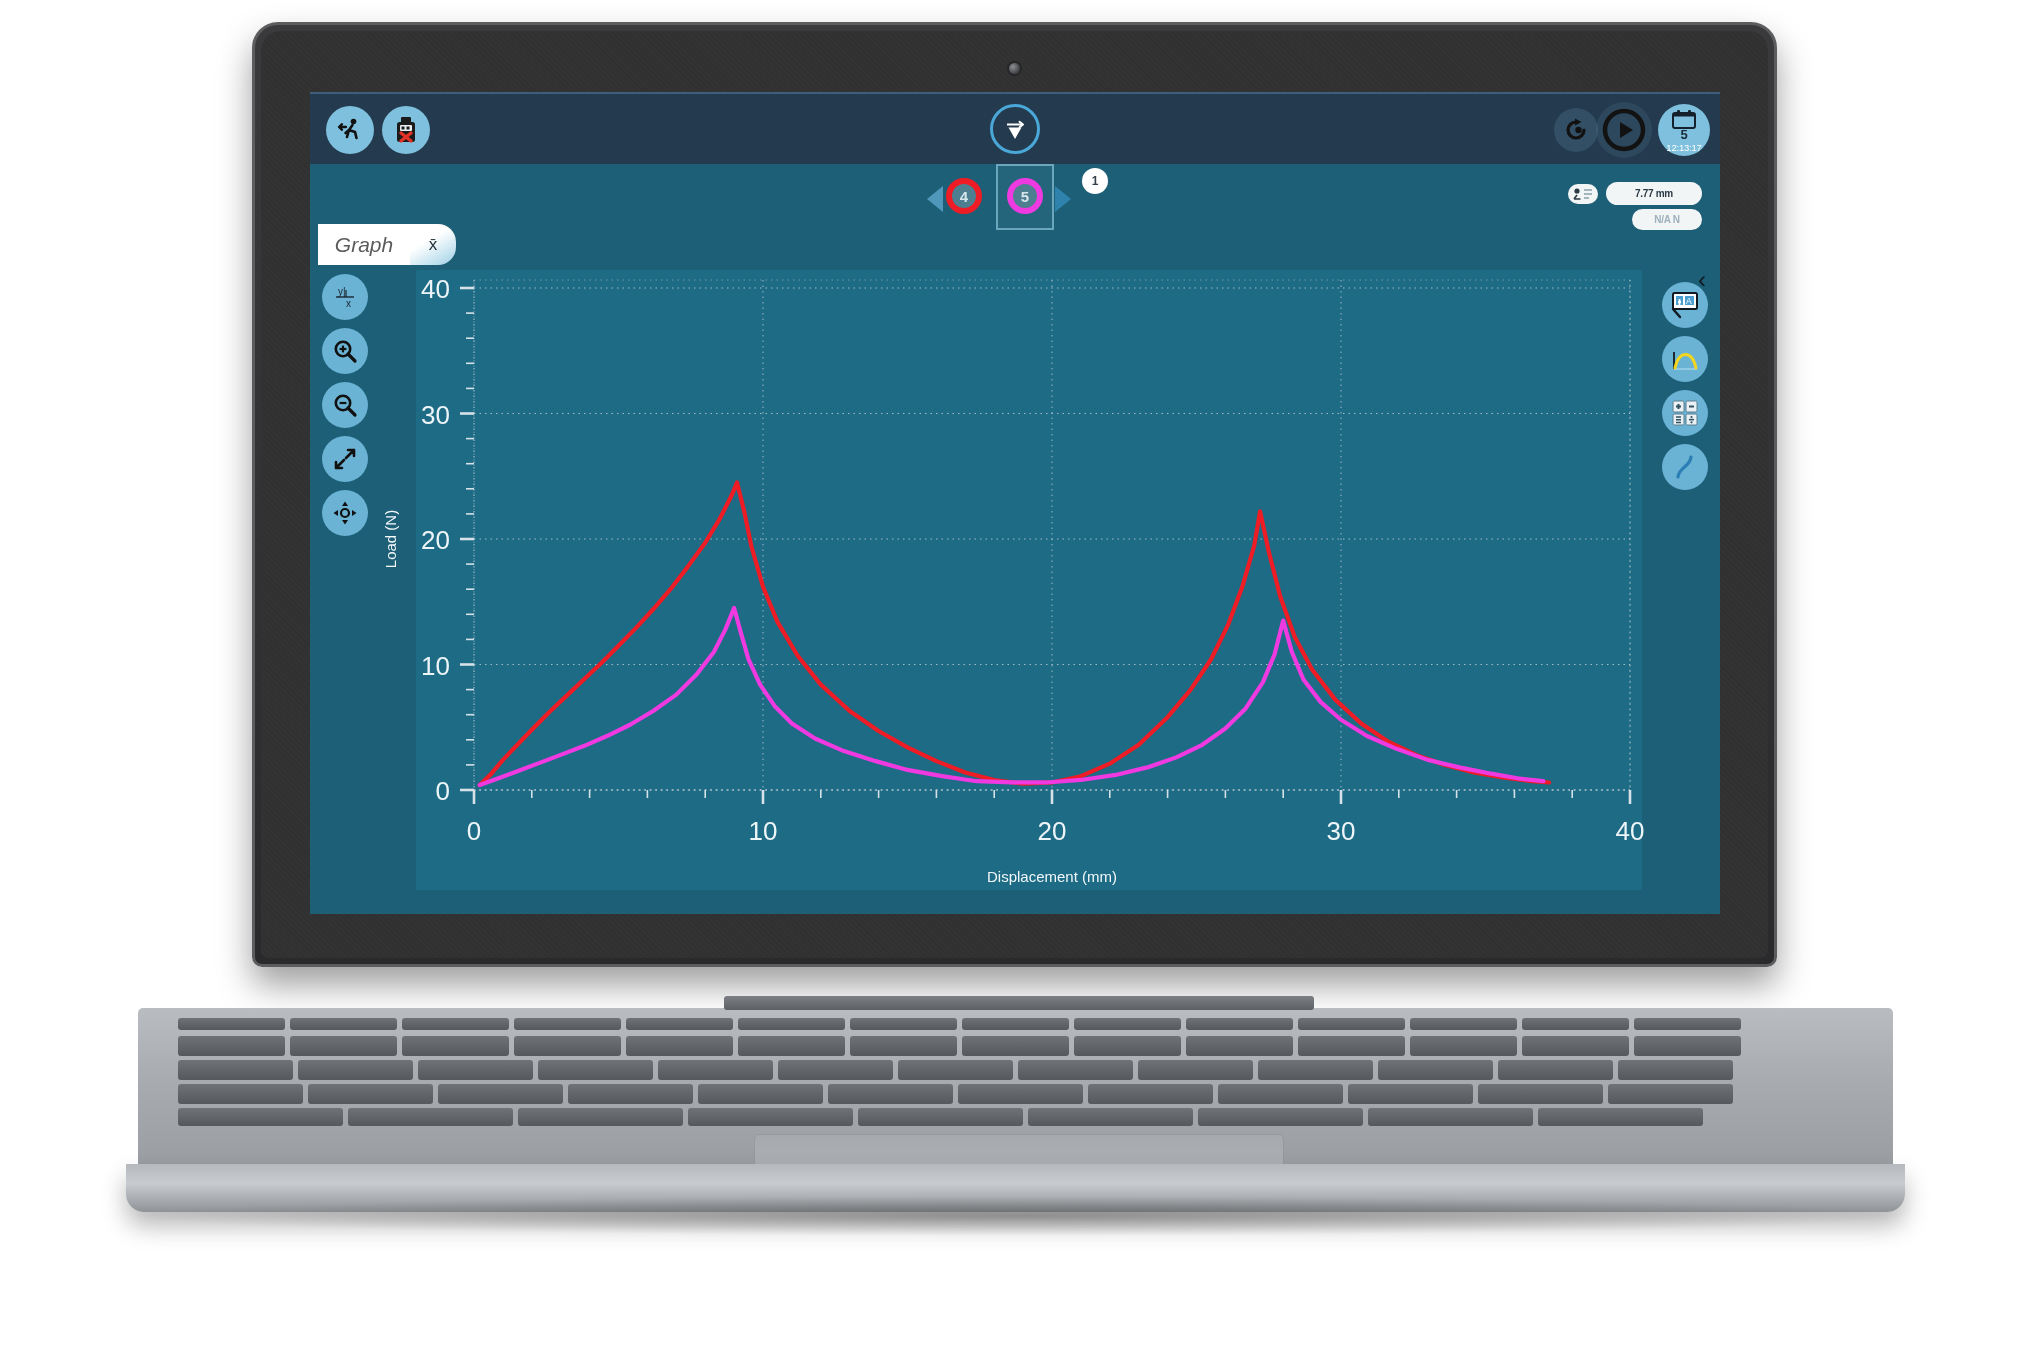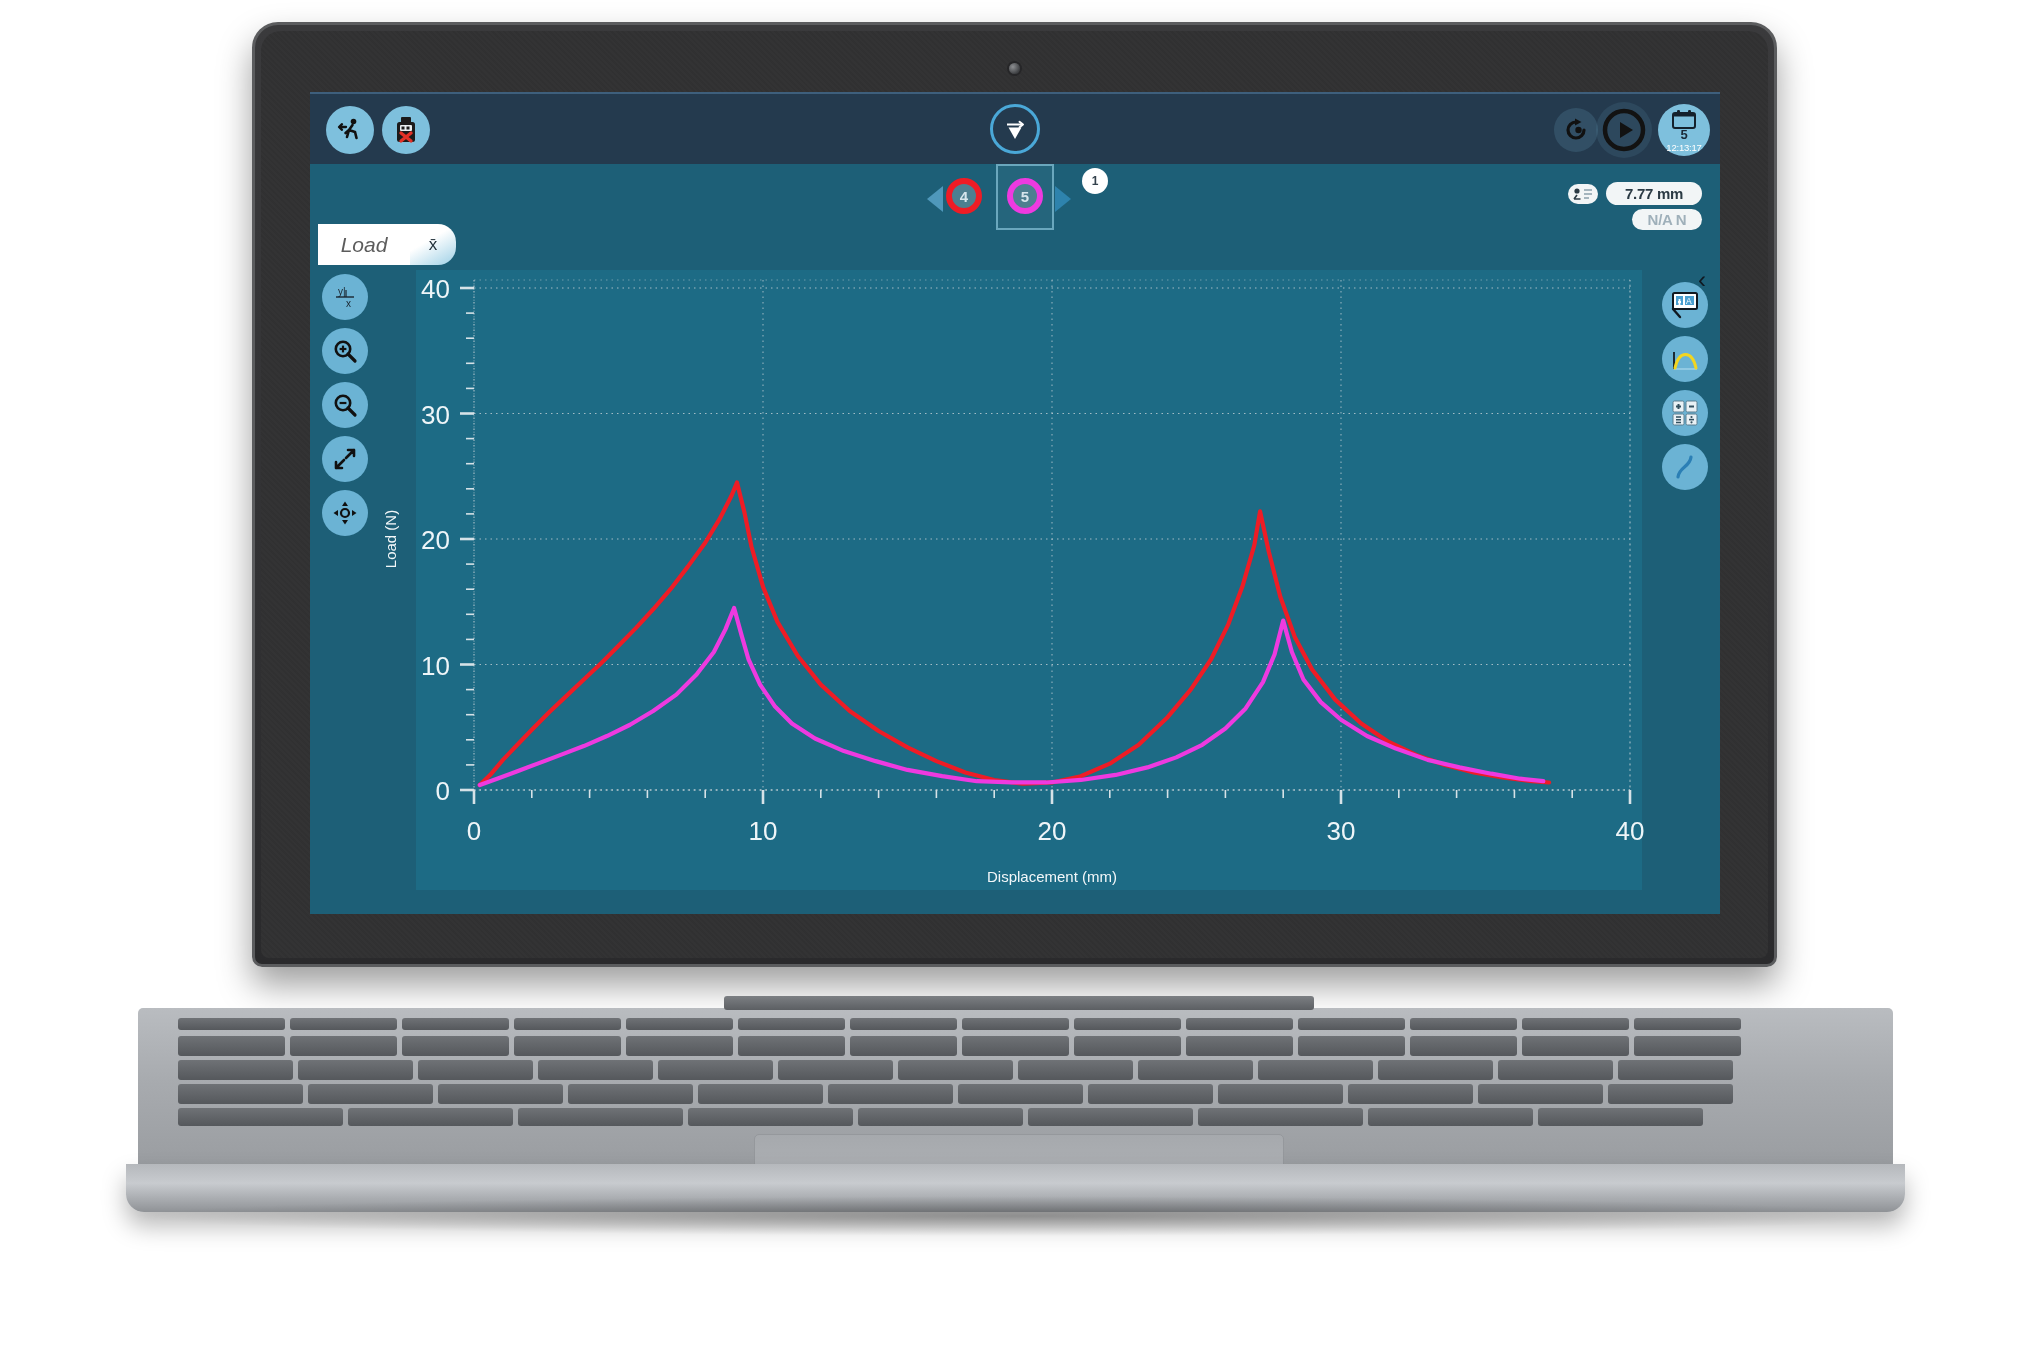--- a/index.html
+++ b/index.html
@@ -92,21 +92,21 @@
   .ds4 { left:636px; top:14px; background:#4d7f90; border:6px solid #ee1c25; }
   .ds5 { left:697px; top:14px; background:#4d7f90; border:6px solid #ee3ae0; }
   .ds-badge {
     position:absolute; left:772px; top:4px; width:26px;height:26px;border-radius:50%;
     background:#ffffff; color:#33414c; font-size:12px; font-weight:600;
     display:flex;align-items:center;justify-content:center; cursor:pointer;
   }
 
   .readout {
     position:absolute; border-radius:12px; background:#f2f5f6;
-    font-size:15px; font-weight:bold; color:#2b3a44;
+    font-size:10px; font-weight:bold; color:#2b3a44;
     display:flex; align-items:center; justify-content:center;
     letter-spacing:-.3px;
   }
   .ro-icon { right:122px; top:20px; width:30px; height:20px; font-size:10px; }
   .ro-1 { right:18px; top:18px; width:96px; height:23px; }
   .ro-2 { right:18px; top:45px; width:70px; height:21px; color:#9fb0ba; }
 
   
   .tabs { position:absolute; left:8px; top:132px; }
   .tab-graph {
@@ -267,21 +267,21 @@
           <circle cx="5" cy="4" r="2.6" fill="#2b3a44"></circle>
           <path d="M2 12 L8.5 12 M2 12 L5 8" stroke="#2b3a44" stroke-width="1.6" fill="none"></path>
           <path d="M12 3 L20 3 M12 7 L20 7 M12 11 L17 11" stroke="#8aa0ac" stroke-width="1.6"></path>
         </svg>
       </div>
       <div class="readout ro-1">7.77 mm</div>
       <div class="readout ro-2">N/A N</div>
     </div>
 
     <div class="tabs">
-      <div class="tab-graph">Load</div>
+      <div class="tab-graph">Graph</div>
       <div class="tab-stats">x̄</div>
     </div>
 
     <div class="tool lcol" style="top:182px">
       <svg width="26" height="26" viewBox="0 0 26 26">
         <text x="6" y="11" font-size="10" fill="#1a2630" font-family="Liberation Sans, sans-serif">y|</text>
         <line x1="4" y1="13" x2="22" y2="13" stroke="#1a2630" stroke-width="1.4"></line>
         <line x1="14" y1="6" x2="14" y2="13" stroke="#1a2630" stroke-width="1.2"></line>
         <text x="14" y="23" font-size="10" fill="#1a2630" font-family="Liberation Sans, sans-serif">x</text>
       </svg>

